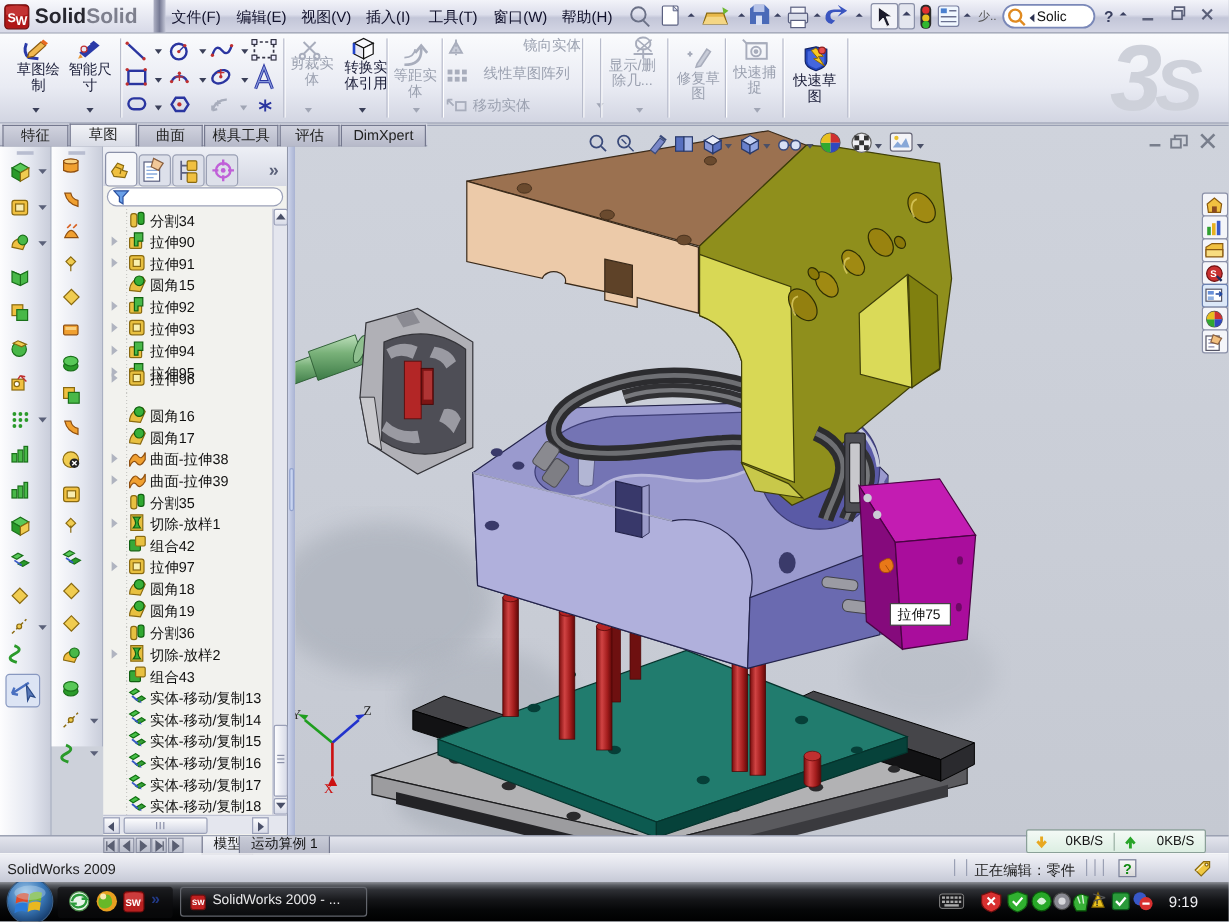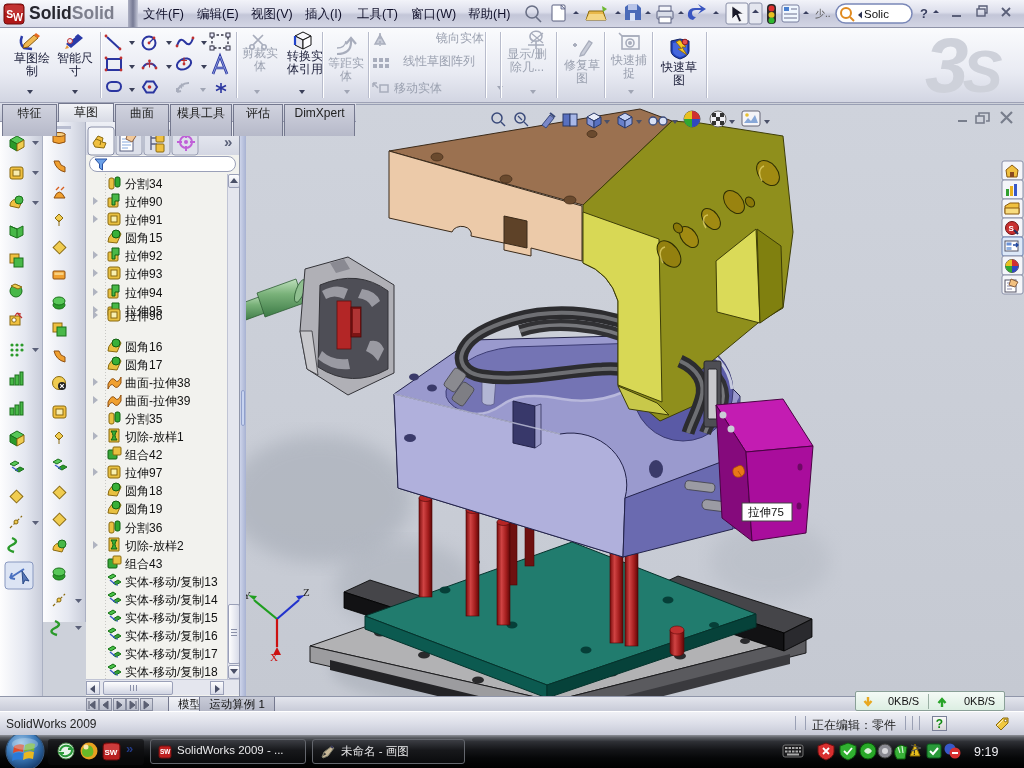--- a/index.html
+++ b/index.html
@@ -8,21 +8,21 @@
 #titlebar{left:0;top:0;width:1024px;height:28px;background:linear-gradient(#f2f3f9 0%,#dcdeeb 45%,#c3c6d8 55%,#d3d5e4 100%);border-bottom:1px solid #8f93a8;}
 #logo{left:0;top:0;width:128px;height:27px;background:linear-gradient(#f7f8fc,#d8dae8);}
 #logodiv{left:128px;top:0;width:10px;height:27px;background:linear-gradient(90deg,#aeb1c4,#767a94,#c5c8d8);}
 .menu{top:6px;font-size:12.5px;color:#10102a;}
 #toolbar{left:0;top:28px;width:1024px;height:75px;background:linear-gradient(#fafbfd 0%,#e9ebf3 60%,#d2d5e2 100%);border-bottom:1px solid #9ea2b6;}
 .tbtxt{font-size:12px;color:#1a1d38;text-align:center;line-height:13px;}
 .tbgray{color:#9ba1b0;}
 .dd{width:0;height:0;border-left:3.5px solid transparent;border-right:3.5px solid transparent;border-top:4px solid #3a3f58;}
 .ddg{border-top-color:#a0a5b4;}
 #tabsrow{left:0;top:103px;width:356px;height:19px;z-index:5;background:linear-gradient(#dddfe9,#c2c5d4);border-bottom:1px solid #8f93a8;}
-.ctab{top:1px;height:32px;font-size:12px;color:#222;text-align:center;border:1px solid #74788e;border-bottom:none;background:linear-gradient(#d0d2de,#b6b9c9);line-height:17px;}
+.ctab{top:1px;height:18px;font-size:12px;color:#222;text-align:center;border:1px solid #74788e;border-bottom:none;background:linear-gradient(#d0d2de,#b6b9c9);line-height:17px;}
 .ctab.act{background:linear-gradient(#f2f3f7,#d8dbe5);top:0;height:19px;z-index:3;}
 #main{left:0;top:122px;width:1024px;height:574px;background:#cdd1da;}
 .colstrip{top:0;height:574px;background:linear-gradient(90deg,#fdfdfe,#e4e7f0 60%,#c9cdda);border-right:1px solid #aab0c2;}
 #treepanel{left:86px;top:0;width:154px;height:574px;background:#f2f2ee;border-right:1px solid #9096aa;}
 #treehead{left:0;top:0;width:153px;height:33px;background:linear-gradient(#eef0f6,#d4d7e3);}
 #filterbox{left:3px;top:34px;width:147px;height:16px;background:#fff;border:1px solid #9aa0b8;border-radius:8px;}
 .titem{left:0;width:140px;height:18px;font-size:12px;color:#111;}
 .ttext{position:absolute;left:39px;top:2px;white-space:nowrap;}
 .texp{position:absolute;left:7px;top:5px;width:0;height:0;border-top:4px solid transparent;border-bottom:4px solid transparent;border-left:5px solid #b0b4c0;}
 #splitter{left:240px;top:0;width:6px;height:574px;background:linear-gradient(90deg,#cdd4ea,#a8b2d2);}
@@ -1178,21 +1178,13 @@
 </g>
 </svg>
 
 <div class="abs tbutton" style="left:150px;width:156px">
 <svg class="abs" style="left:7px;top:5px" width="14" height="14" viewBox="0 0 14 14">
         <rect x="1" y="1" width="12" height="12" rx="2" fill="#c02020" stroke="#701010"></rect>
         <text x="2" y="9" font-size="6.5" font-weight="bold" fill="#fff">SW</text>
       </svg>
 <div class="abs" style="left:26px;top:4px">SolidWorks 2009 - ...</div>
     </div>
-<div class="abs tbutton" style="left:312px;width:153px">
-<svg class="abs" style="left:7px;top:4px" width="15" height="15" viewBox="0 0 15 15">
-        <path d="M2 13 l2 -5 8 -6 2 2 -6 8 -5 2 z" fill="#c8b898" stroke="#776"></path>
-        <path d="M11 2 l2 2" stroke="#335" stroke-width="2"></path>
-        <path d="M3 12 l1.5 -3.5 1.8 1.8 z" fill="#333"></path>
-      </svg>
-<div class="abs" style="left:28px;top:4px">未命名 - 画图</div>
-    </div>
 <div class="abs" style="left:974px;top:10px;font-size:12.5px;color:#f0f0f4">9:19</div>
 </div>
 </body></html>

